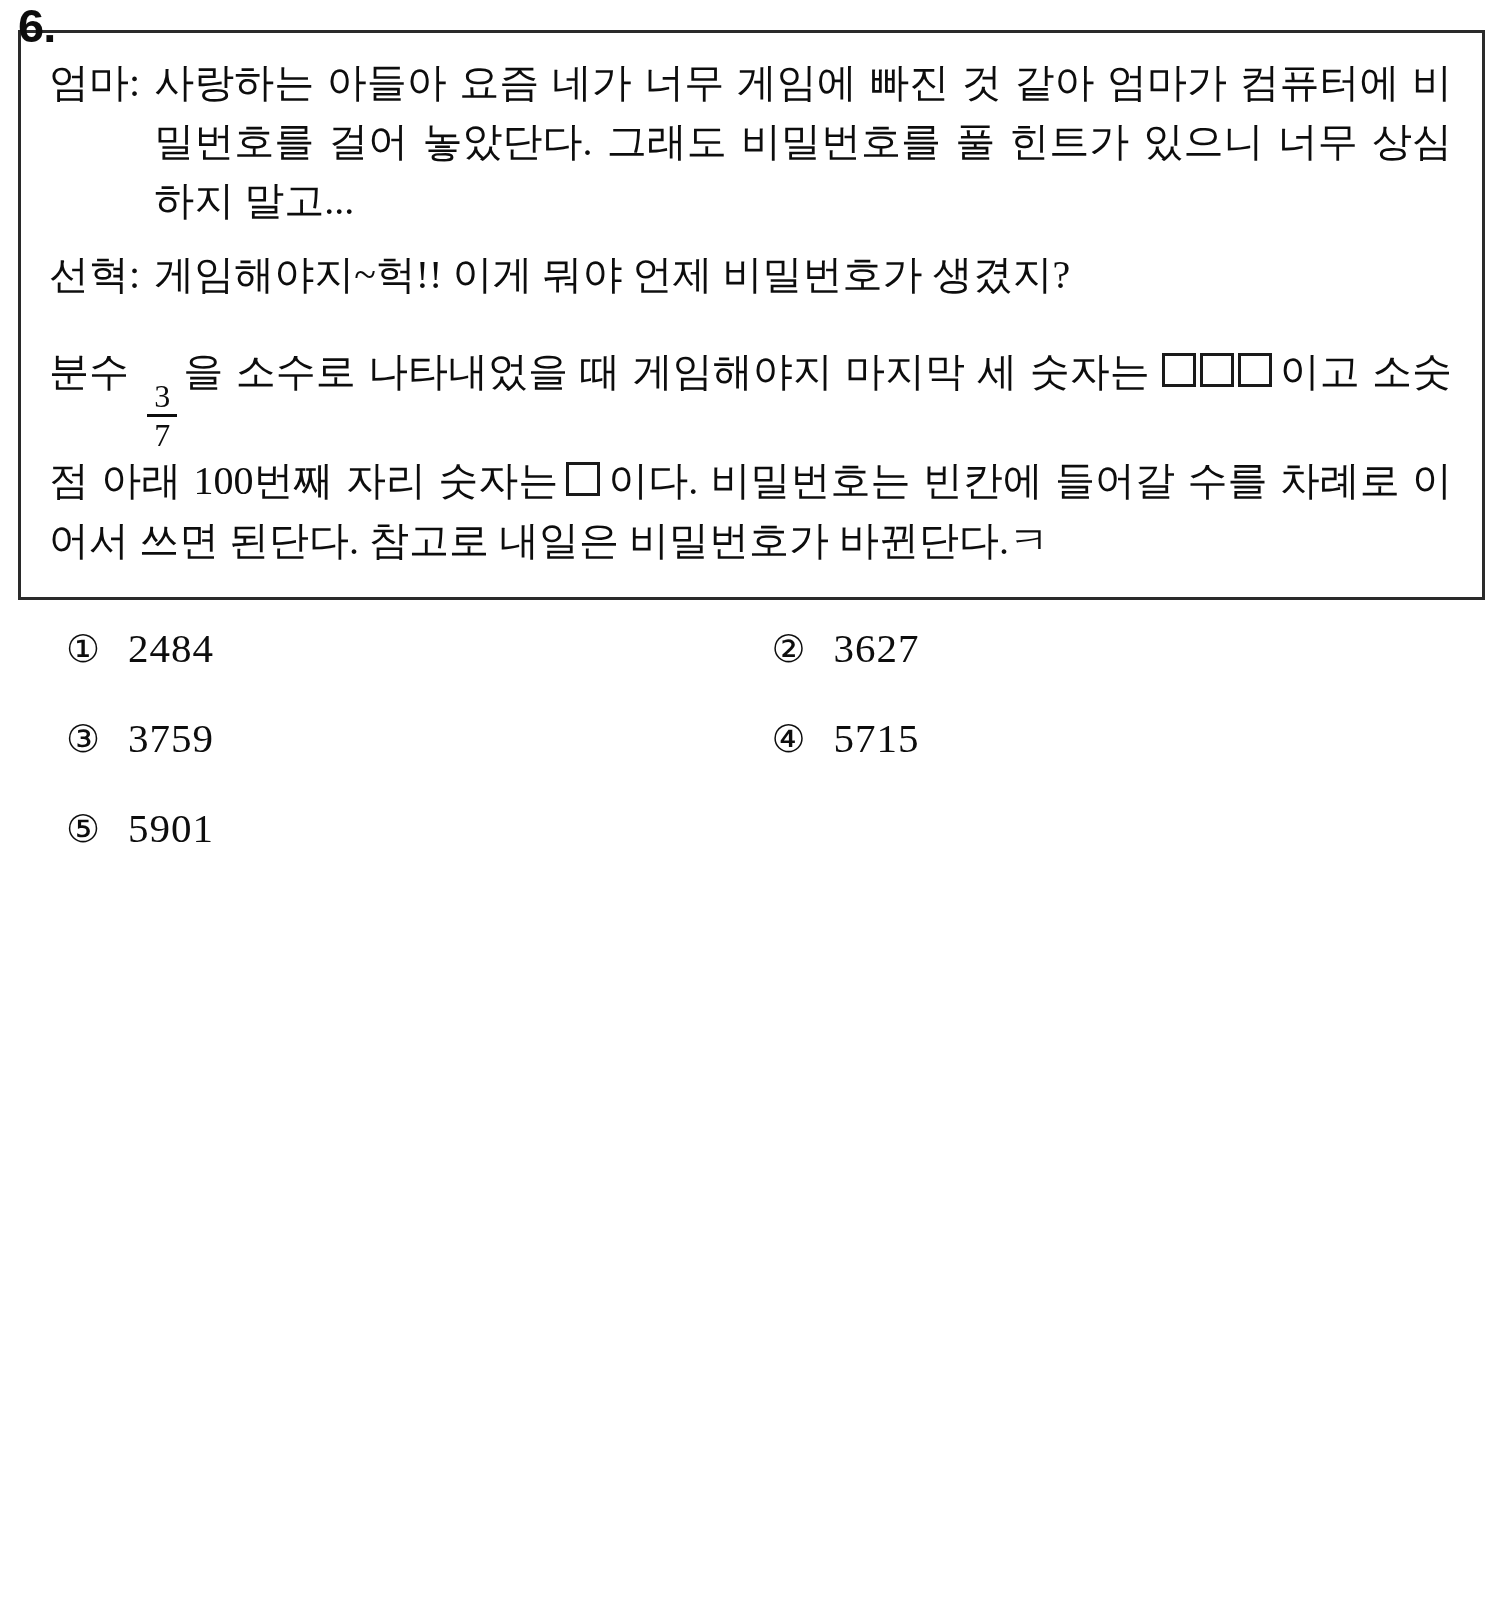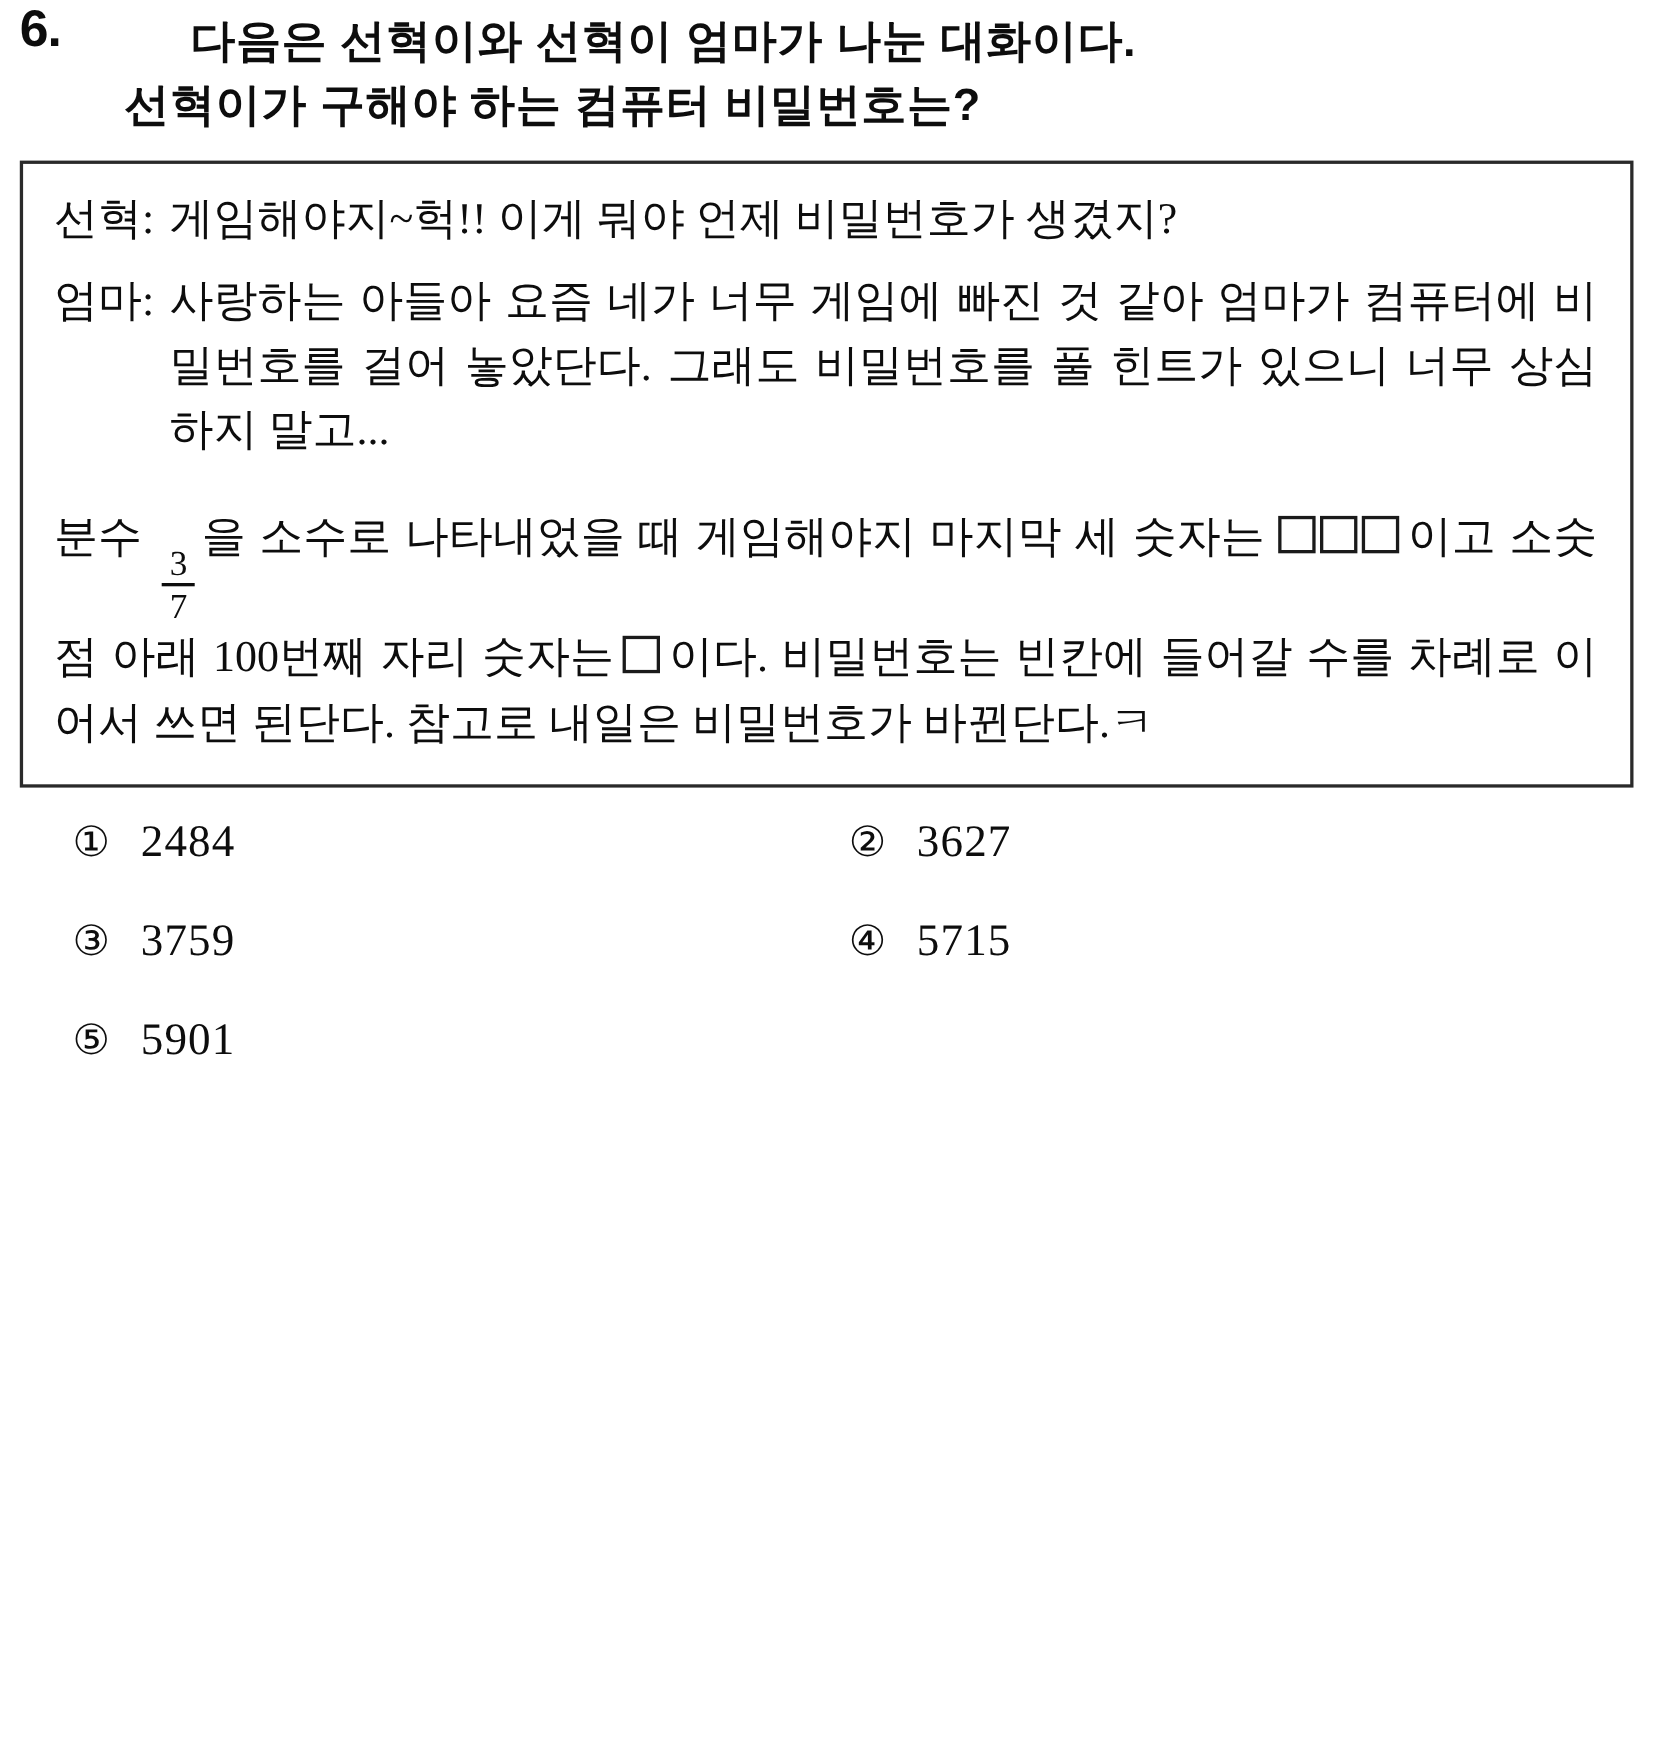--- a/index.html
+++ b/index.html
@@ -159,36 +159,32 @@
     letter-spacing: 1px;
   }
 </style>
 </head>
 <body>
 
 <div class="page">
 
   <div class="question-header">
     <span class="q-number">6.</span>
-    <div class="q-stem">
-      <span>다음은 선혁이와 선혁이 엄마가 나눈 대화이다.</span>
-      <span class="line2">선혁이가 구해야 하는 컴퓨터 비밀번호는?</span>
-    </div>
   </div>
 
   <div class="box">
+
+    <div class="dialogue-line">
+      <span class="speaker">엄마:</span>
+      <span class="utterance">사랑하는 아들아 요즘 네가 너무 게임에 빠진 것 같아 엄마가 컴퓨터에 비밀번호를 걸어 놓았단다. 그래도 비밀번호를 풀 힌트가 있으니 너무 상심하지 말고...</span>
+    </div>
 
     <div class="dialogue-line">
       <span class="speaker">선혁:</span>
       <span class="utterance">게임해야지~헉!! 이게 뭐야 언제 비밀번호가 생겼지?</span>
-    </div>
-
-    <div class="dialogue-line">
-      <span class="speaker">엄마:</span>
-      <span class="utterance">사랑하는 아들아 요즘 네가 너무 게임에 빠진 것 같아 엄마가 컴퓨터에 비밀번호를 걸어 놓았단다. 그래도 비밀번호를 풀 힌트가 있으니 너무 상심하지 말고...</span>
     </div>
 
     <div class="hint-para">
       <span class="seg">분수</span>
       <span class="frac">
         <span class="num">3</span>
         <span class="bar"></span>
         <span class="den">7</span>
       </span><span class="seg">을 소수로 나타내었을 때 게임해야지 마지막 세 숫자는</span><span class="blank-group"><span class="blank"></span><span class="blank"></span><span class="blank"></span></span><span class="seg">이고 소숫점 아래 100번째 자리 숫자는</span><span class="blank blank-single"></span><span class="seg">이다. 비밀번호는 빈칸에 들어갈 수를 차례로 이어서 쓰면 된단다. 참고로 내일은 비밀번호가 바뀐단다.ㅋ</span>
     </div>

